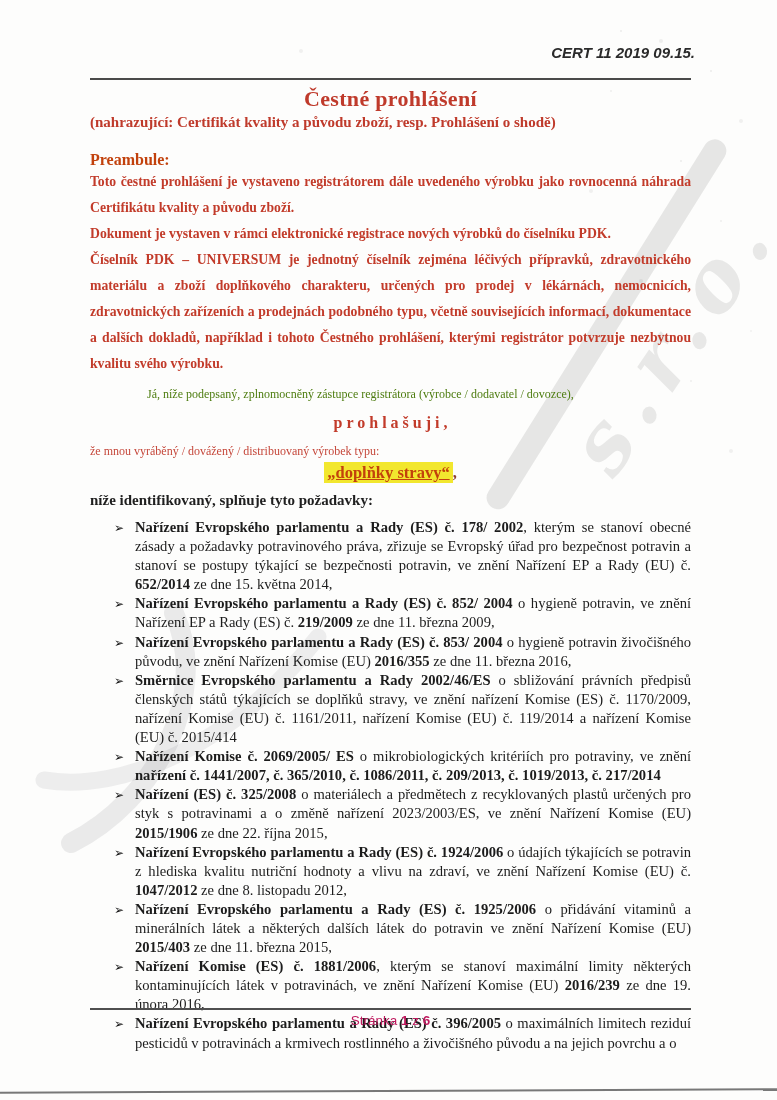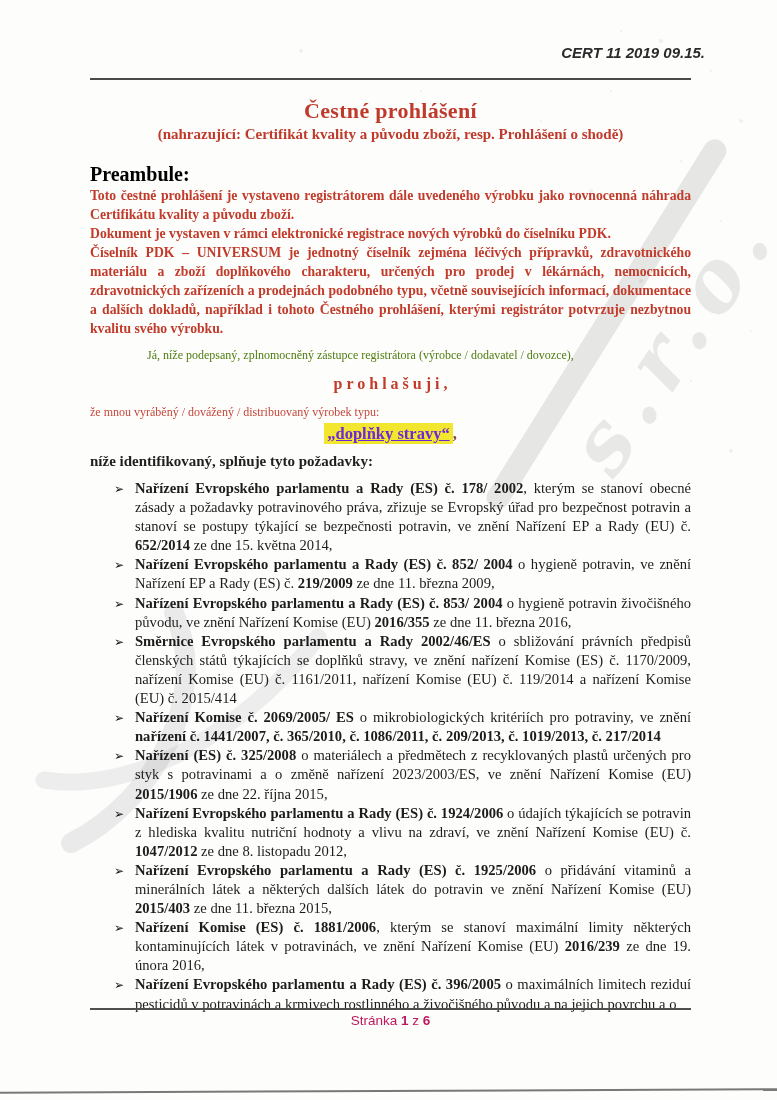--- a/index.html
+++ b/index.html
@@ -33,46 +33,46 @@
       -200px 60px 0 0 rgba(0,0,0,0.06), -320px 20px 0 1px rgba(0,0,0,0.05),
       70px 350px 0 0 rgba(0,0,0,0.06), -80px 90px 0 0 rgba(0,0,0,0.05),
       110px 420px 0 1px rgba(0,0,0,0.05), -10px 60px 0 0 rgba(0,0,0,0.06);
   }
   .scan-line {
     position:absolute; left:-6px; top:1090px; width:790px;
     border-top:2px solid #787878; transform:rotate(-0.25deg);
   }
   
   .doc-ref {
-    position:absolute; top:44px; right:72px; z-index:1;
+    position:absolute; top:44px; right:82px; z-index:1;
     font-family:"Liberation Sans", sans-serif; font-style:italic;
     font-weight:600; font-size:15px; color:#2b2b2b;
   }
   .content { position:absolute; left:90px; top:78px; width:601px; z-index:1; }
   .head-rule { border-top:2px solid #4a4a4a; }
   .title {
-    margin-top:18px; text-align:center; font-size:22px; font-weight:bold;
+    margin-top:6px; text-align:center; font-size:22px; font-weight:bold;
     color:#bf3a2b; letter-spacing:0.3px;
   }
   .subtitle {
-    margin-top:2px; text-align:center; font-size:15px; font-weight:bold; color:#bf3a2b;
+    margin-top:2px; font-size:15px; font-weight:bold; color:#bf3a2b;
   }
-  .preamble-h { margin-top:20px; font-size:20px; font-weight:bold; color:#000000; }
+  .preamble-h { margin-top:20px; font-size:16px; font-weight:bold; color:#c2410c; }
   .preamble-body p {
-    font-size:13.7px; line-height:19px; font-weight:bold; color:#c23b2a;
+    font-size:13.7px; line-height:26px; font-weight:bold; color:#c23b2a;
     text-align:justify;
   }
   .decl-intro { margin-top:10px; padding-left:57px; font-size:12px; color:#4d7c0f; }
   .decl-verb {
     margin-top:12px; text-align:center; font-size:16px; font-weight:bold; color:#c23b2a;
   }
   .decl-product-line { margin-top:12px; font-size:12px; color:#c5473a; }
   .decl-product { margin-top:4px; text-align:center; font-size:16.5px; font-weight:bold; }
   .hl {
-    background:#f2e72e; color:#6d28d9; text-decoration:underline; padding:1px 3px;margin-top:20px;
+    background:#f2e72e; color:#c2410c; text-decoration:underline; padding:1px 3px;margin-top:20px;
   }
   .hl-comma { color:#8a4034; }
   .decl-closing { margin-top:9px; font-size:15px; color:#1f1f1f;font-weight:bold; }
   ul.reqs { margin-top:9px; list-style:none; padding-left:24px; }
   ul.reqs li {
     position:relative; padding-left:21px; font-size:14.6px; line-height:19.1px;
     text-align:justify; color:#1c1c1c;
   }
   ul.reqs li .bullet {
     position:absolute; left:0; top:1px; font-size:12px; color:#111;

